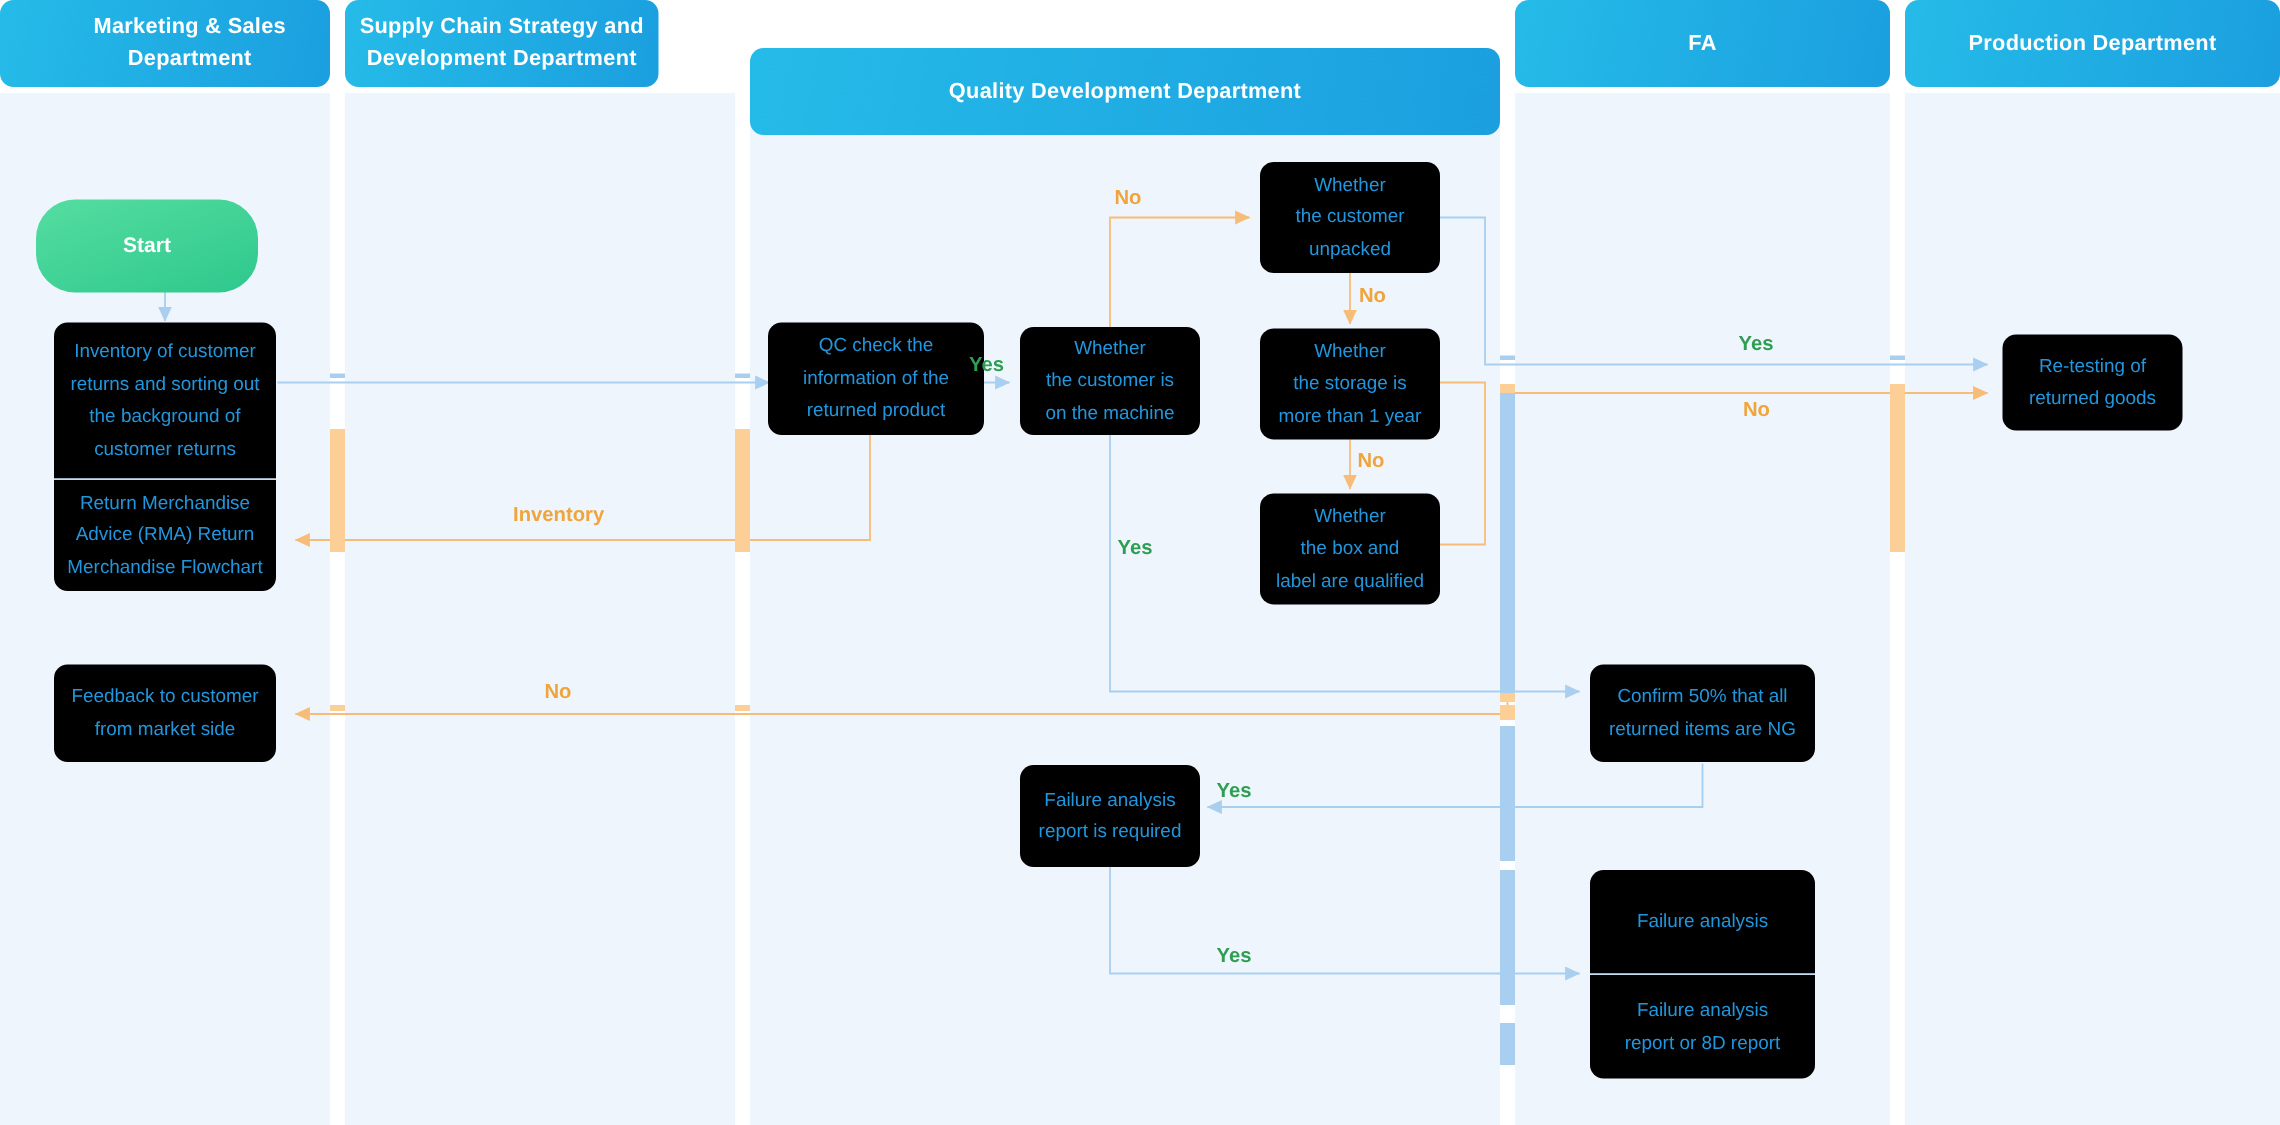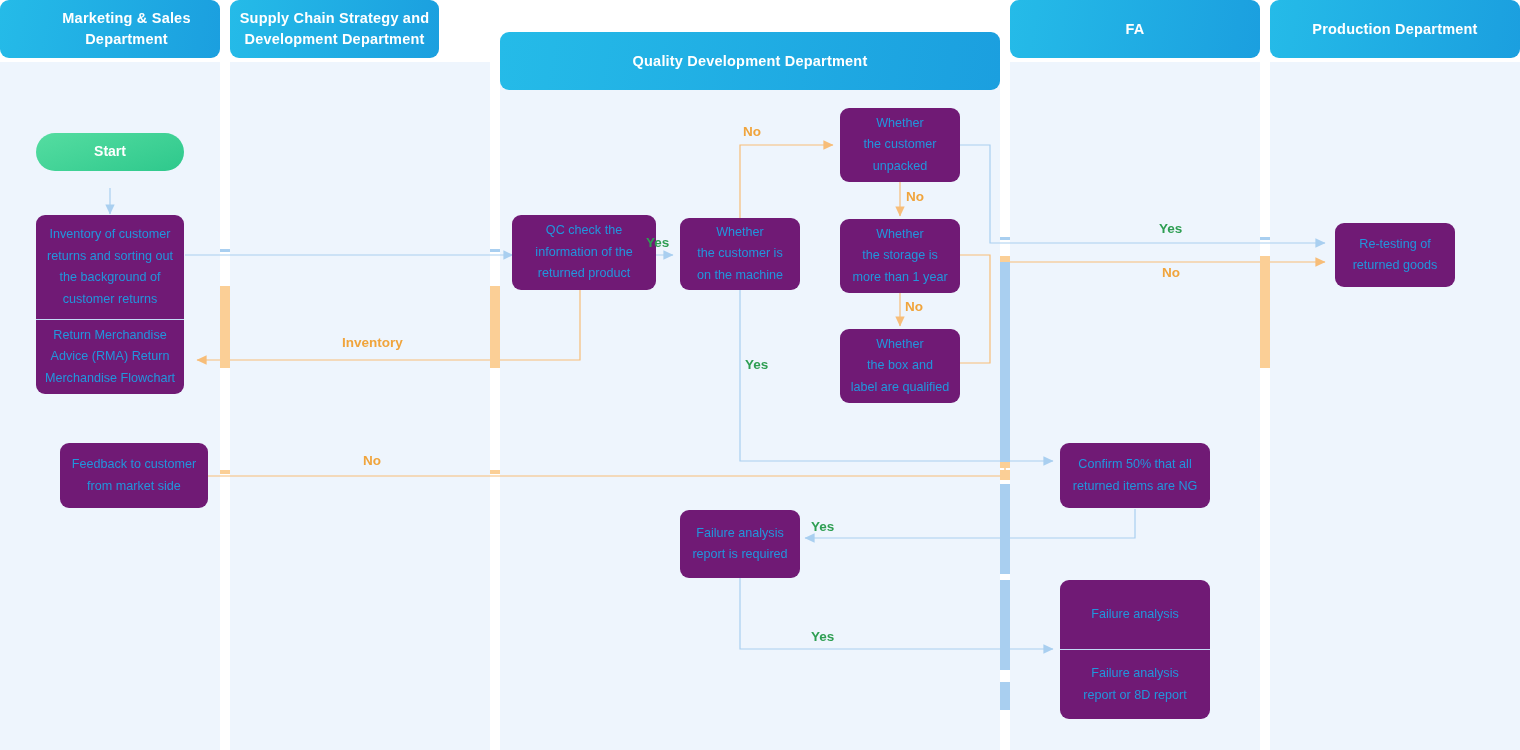--- a/index.html
+++ b/index.html
@@ -23,21 +23,21 @@
     color: #ffffff;
     font-size: 14.5px; font-weight: bold;
     display: flex; align-items: center; justify-content: center; text-align: center;
     line-height: 21px; letter-spacing: .2px;
     padding: 0 8px;
   }
 
   
   .node {
     position: absolute;
-    background: #701a75;
+    background: #000000;
     border-radius: 9px;
     color: #2196dd;
     font-size: 12.6px;
     line-height: 21.5px;
     display: flex; align-items: center; justify-content: center;
     text-align: center;
     padding: 0 6px;
     white-space: pre-line;
   }
   .node.start {
@@ -136,32 +136,32 @@
   <div class="chip" style="left:1000px;top:256px;width:10px;height:212px;background:#fbcf96;"></div>
   <div class="chip" style="left:1260px;top:256px;width:10px;height:112px;background:#fbcf96;"></div>
   <div class="chip" style="left:1000px;top:262px;width:10px;height:200px;background:#a9cff0;"></div>
   <div class="chip" style="left:1000px;top:470px;width:10px;height:10px;background:#fbcf96;"></div>
   <div class="chip" style="left:220px;top:470px;width:10px;height:4px;background:#fbcf96;"></div>
   <div class="chip" style="left:490px;top:470px;width:10px;height:4px;background:#fbcf96;"></div>
   <div class="chip" style="left:1000px;top:484px;width:10px;height:90px;background:#a9cff0;"></div>
   <div class="chip" style="left:1000px;top:580px;width:10px;height:90px;background:#a9cff0;"></div>
   <div class="chip" style="left:1000px;top:682px;width:10px;height:28px;background:#a9cff0;"></div>
 
-  <div class="node start" style="left:36px; top:133px; width:148px; height:38px;border-radius:26px;">Start</div>
+  <div class="node start" style="left:24px; top:133px; width:148px; height:62px;border-radius:26px;">Start</div>
 
   <div class="node top-join" style="left:36px; top:215px; width:148px; height:104px;">Inventory of customer
 returns and sorting out
 the background of
 customer returns</div>
   <div class="hairline" style="left:36px; top:319px; width:148px;"></div>
   <div class="node bot-join" style="left:36px; top:320px; width:148px; height:74px;">Return Merchandise
 Advice (RMA) Return
 Merchandise Flowchart</div>
 
-  <div class="node" style="left:36px; top:443px; width:148px; height:65px;margin-left:24px;">Feedback to customer
+  <div class="node" style="left:36px; top:443px; width:148px; height:65px;">Feedback to customer
 from market side</div>
 
   <div class="node" style="left:512px; top:215px; width:144px; height:75px;">QC check the
 information of the
 returned product</div>
 
   <div class="node" style="left:680px; top:218px; width:120px; height:72px;">Whether
 the customer is
 on the machine</div>
 

